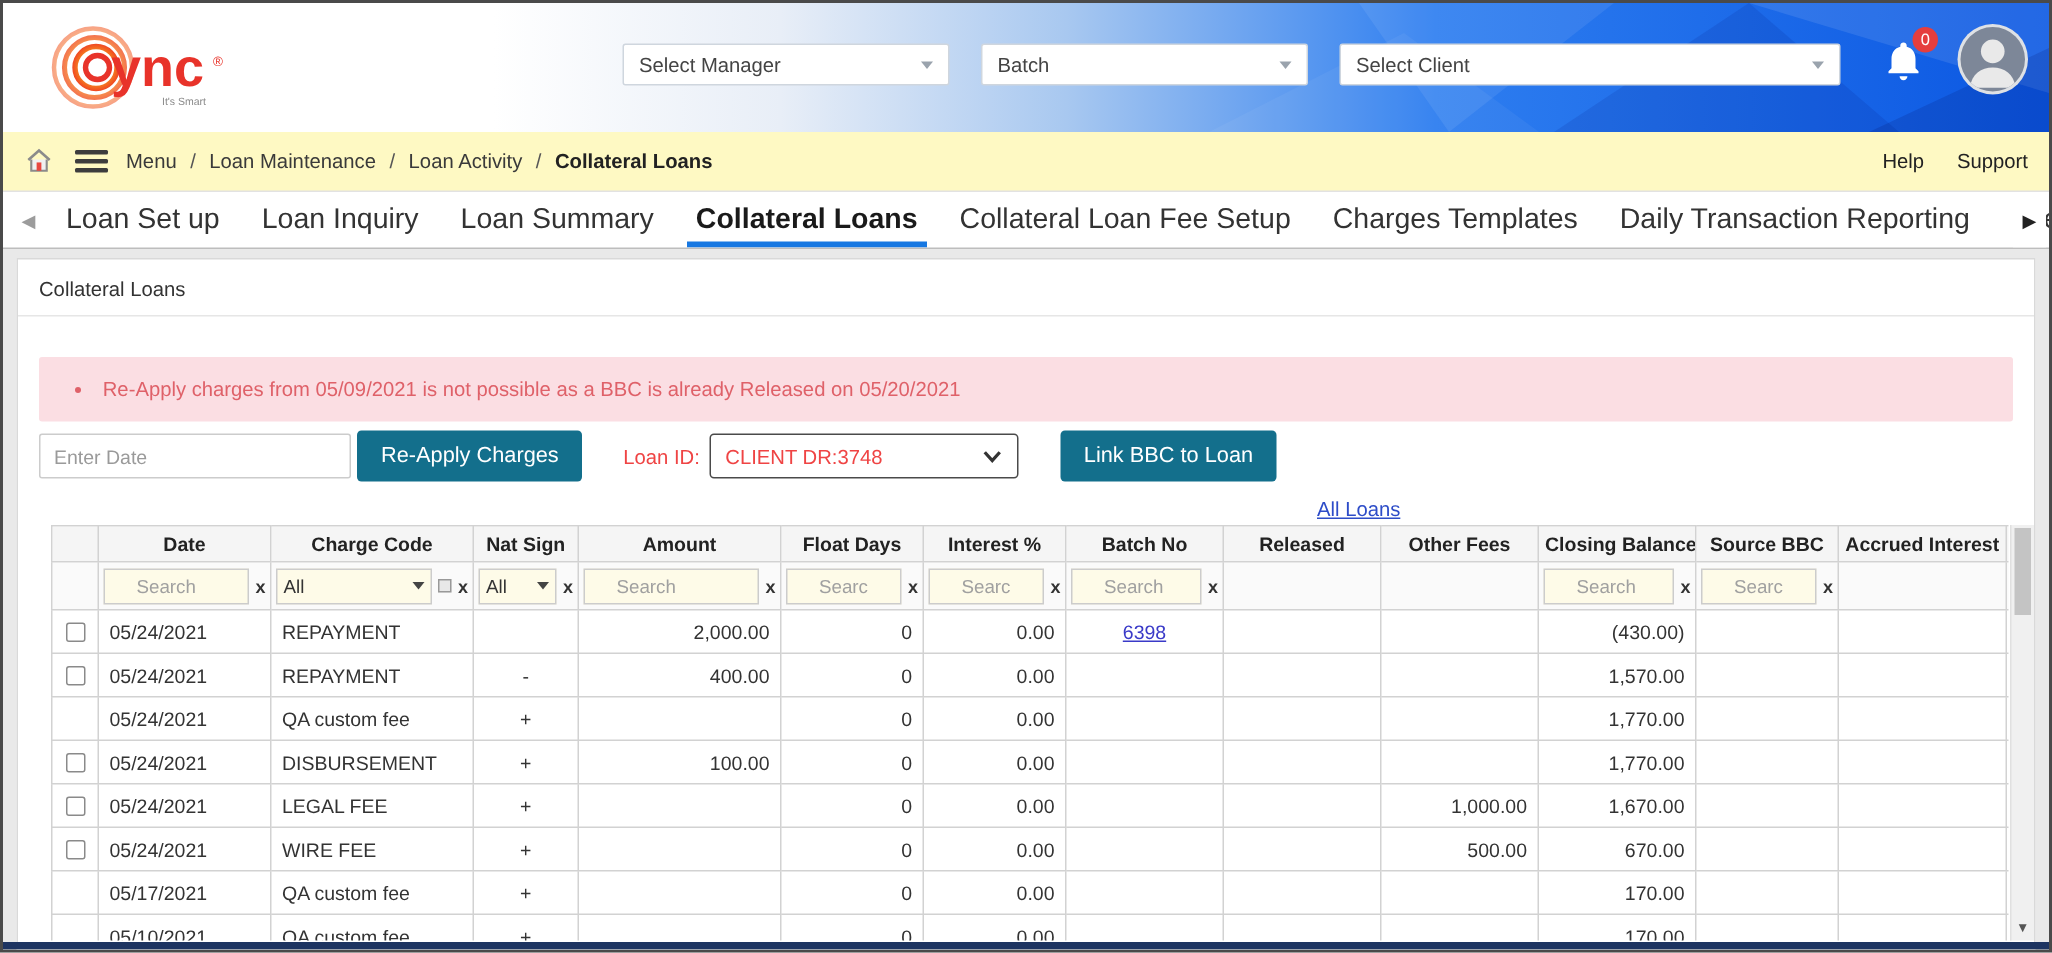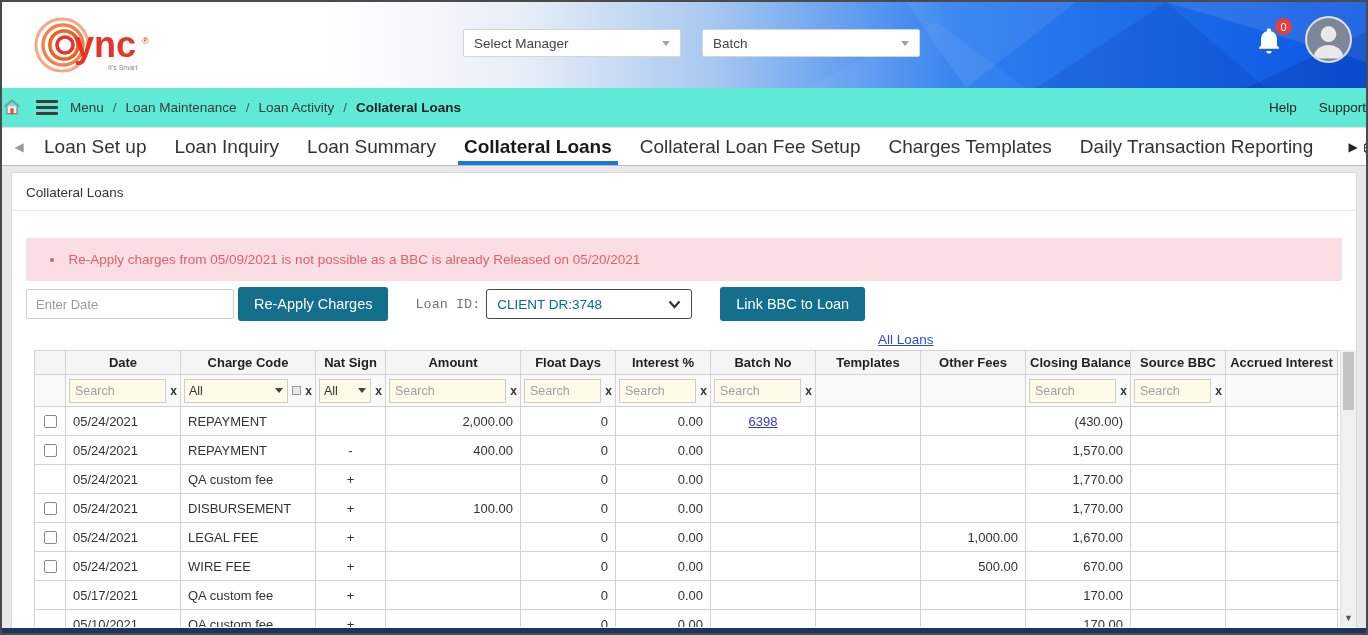--- a/index.html
+++ b/index.html
@@ -8,36 +8,36 @@
          border:2px solid #4a4a4a; }
 
   
   .topbar { position:relative; height:86px; background:
     linear-gradient(90deg,#ffffff 0%,#ffffff 24%,#e8eef7 38%,#a8c8f0 52%,#2e7ef0 70%,#0b57e2 100%);
     overflow:hidden; }
   .topbar svg.geo { position:absolute; right:0; top:0; height:86px; width:760px; }
   .logo { position:absolute; left:28px; top:8px; width:150px; height:70px; }
   .dd { position:absolute; top:27px; height:28px; background:#fff; border:1px solid #cfd6de;
         border-radius:2px; display:flex; align-items:center; justify-content:space-between;
-        padding:0 10px; font-size:13.5px; color:#444; cursor:pointer;margin-left:48px; }
+        padding:0 10px; font-size:13.5px; color:#444; cursor:pointer; }
   .dd .car { width:0; height:0; border-left:4px solid transparent; border-right:4px solid transparent;
              border-top:5px solid #9aa3ad; margin-left:8px; }
   .dd-manager { left:413px; width:218px; }
   .dd-status  { left:652px; width:218px; }
   .dd-client  { left:891px; width:334px; }
   .bell { position:absolute; left:1252px; top:24px; width:34px; height:34px; cursor:pointer; }
   .bell .badge { position:absolute; right:-4px; top:-8px; background:#e53e3e; color:#fff;
     font-size:11px; min-width:17px; height:17px; border-radius:9px; display:flex;
     align-items:center; justify-content:center; padding:0 4px; }
   .avatar { position:absolute; left:1303px; top:14px; width:47px; height:47px; border-radius:50%;
     background:#7d8798; border:2px solid rgba(255,255,255,.75); overflow:hidden; cursor:pointer; }
 
   
-  .crumbbar { height:40px; background:#5eead4; border-bottom:1px solid #e2e2e2;
-    display:flex; align-items:center; padding:0 0; font-size:13.5px; color:#3a3a3a; }
+  .crumbbar { height:40px; background:#fef9c3; border-bottom:1px solid #e2e2e2;
+    display:flex; align-items:center; padding:0 14px; font-size:13.5px; color:#3a3a3a; }
   .homeico { width:20px; height:19px; margin-right:14px; cursor:pointer; }
   .burger { width:22px; height:15px; display:flex; flex-direction:column; justify-content:space-between;
     margin-right:12px; cursor:pointer; }
   .burger i { height:3px; background:#3d3d3d; border-radius:1px; }
   .crumbs { display:flex; align-items:center; gap:9px; }
   .crumbs .sep { color:#555; }
   .crumbs .crumb { color:#3a3a3a; cursor:pointer; }
   .crumbs .crumb.last { font-weight:bold; color:#222; cursor:default; }
   .crumb-right { margin-left:auto; display:flex; gap:22px; }
   .crumb-right span { cursor:pointer; color:#222; }
@@ -64,39 +64,39 @@
     border-radius:2px; padding:14px 10px 14px 24px; }
   .alert li { list-style:disc inside; }
   .formrow { position:absolute; top:114px; left:14px; right:14px; height:34px; display:flex;
     align-items:center; }
   .date-input { width:208px; height:30px; border:1px solid #ccc; border-radius:2px;
     padding:0 9px; font-size:13px; color:#333; font-family:"Liberation Sans",sans-serif; }
   .date-input::placeholder { color:#9a9a9a; }
   .btn-teal { background:#136f8c; color:#fff; border:none; border-radius:3px; height:34px;
     padding:0 16px; font-size:14.5px; cursor:pointer; font-family:"Liberation Sans",sans-serif; }
   .reapply { margin-left:4px;text-align:center; }
-  .loanid-label { margin-left:27px; font-size:13.5px; color:#737373;font-family:Liberation Mono, monospace; }
+  .loanid-label { margin-left:27px; font-size:13.5px; color:#ef4444; }
   .loanid-select { margin-left:6px; width:206px; height:30px; border:1px solid #4a4a4a;
     border-radius:3px; background:#fff; display:flex; align-items:center;
-    justify-content:space-between; padding:0 10px; font-size:13.5px; color:#0369a1; cursor:pointer; }
+    justify-content:space-between; padding:0 10px; font-size:13.5px; color:#ef4444; cursor:pointer; }
   .linkbbc { margin-left:28px; }
   .all-loans { position:absolute; top:159px; left:866px; font-size:13.5px; color:#2d4cc8;
     text-decoration:underline; cursor:pointer; }
 
   
   .grid-wrap { position:absolute; top:177px; left:22px; right:17px; bottom:5px; overflow:hidden; }
   table.grid { border-collapse:collapse; table-layout:fixed; font-size:13px; color:#333; }
   .grid th, .grid td { border:1px solid #d2d2d2; overflow:hidden; white-space:nowrap; }
   .grid thead th { background:#f5f5f5; font-size:13px; font-weight:bold; color:#222;
     height:24px; padding:1px 4px; text-align:center; }
   .grid tr.filter td { background:#fafafa; height:32px; padding:3px; }
   .grid tbody tr.data td { height:29px; padding:2px 7px; background:#fff; }
   .f-cell { display:flex; align-items:center; gap:4px; }
   .f-input { flex:1 1 auto; min-width:0; height:24px; border:1px solid #ccc; background:#fefbe8;
-    font-size:12.5px; padding:0 5px; color:#3b82f6; font-family:"Liberation Sans",sans-serif; }
+    font-size:12.5px; padding:0 21px; color:#3b82f6; font-family:"Liberation Sans",sans-serif; }
   .f-input::placeholder { color:#a0a0a0; }
   .f-select { height:24px; border:1px solid #ccc; background:#fefbe8; font-size:12.5px;
     color:#333; display:flex; align-items:center; justify-content:space-between; padding:0 4px;
     flex:1 1 auto; cursor:pointer; }
   .f-select .car { width:0; height:0; border-left:4px solid transparent;
     border-right:4px solid transparent; border-top:5px solid #444; }
   .f-x { font-size:12px; font-weight:bold; color:#333; cursor:pointer; flex:0 0 auto; }
   .f-sq { width:9px; height:9px; border:1px solid #999; background:#e8e8e8; flex:0 0 auto;
     cursor:pointer; }
   .cbx { width:13px; height:13px; border:1px solid #8a8a8a; border-radius:2px; background:#fff;
@@ -140,20 +140,24 @@
     <text x="112" y="34" font-size="9" fill="#e8332a">®</text>
     <text x="78" y="60" font-size="7" fill="#8a8a8a">It's Smart</text>
   </svg>
 
   <div class="dd dd-manager">
     <span>Select Manager</span>
     <span class="car"></span>
   </div>
   <div class="dd dd-status">
     <span>Batch</span>
+    <span class="car"></span>
+  </div>
+  <div class="dd dd-client">
+    <span>Select Client</span>
     <span class="car"></span>
   </div>
 
   <div class="bell">
     <svg viewBox="0 0 24 24" width="30" height="30">
       <path fill="#fff" d="M12 22c1.2 0 2.1-.9 2.1-2.1h-4.2C9.9 21.1 10.8 22 12 22zm6.4-6.4v-5c0-3.2-1.7-5.8-4.7-6.5V3.4c0-.9-.8-1.6-1.7-1.6s-1.7.7-1.7 1.6v.7c-3 .7-4.7 3.3-4.7 6.5v5L4 17.2v1h16v-1l-1.6-1.6z"></path>
     </svg>
     <span class="badge">0</span>
   </div>
 
@@ -251,21 +255,21 @@
           <thead>
             <tr>
               <th></th>
               <th>Date</th>
               <th>Charge Code</th>
               <th>Nat Sign</th>
               <th>Amount</th>
               <th>Float Days</th>
               <th>Interest %</th>
               <th>Batch No</th>
-              <th>Templates</th>
+              <th>Released</th>
               <th>Other Fees</th>
               <th>Closing Balance</th>
               <th>Source BBC</th>
               <th>Accrued Interest</th>
               <th>A</th>
             </tr>
             <tr class="filter">
               <td></td>
               <td>
                 <div class="f-cell">

